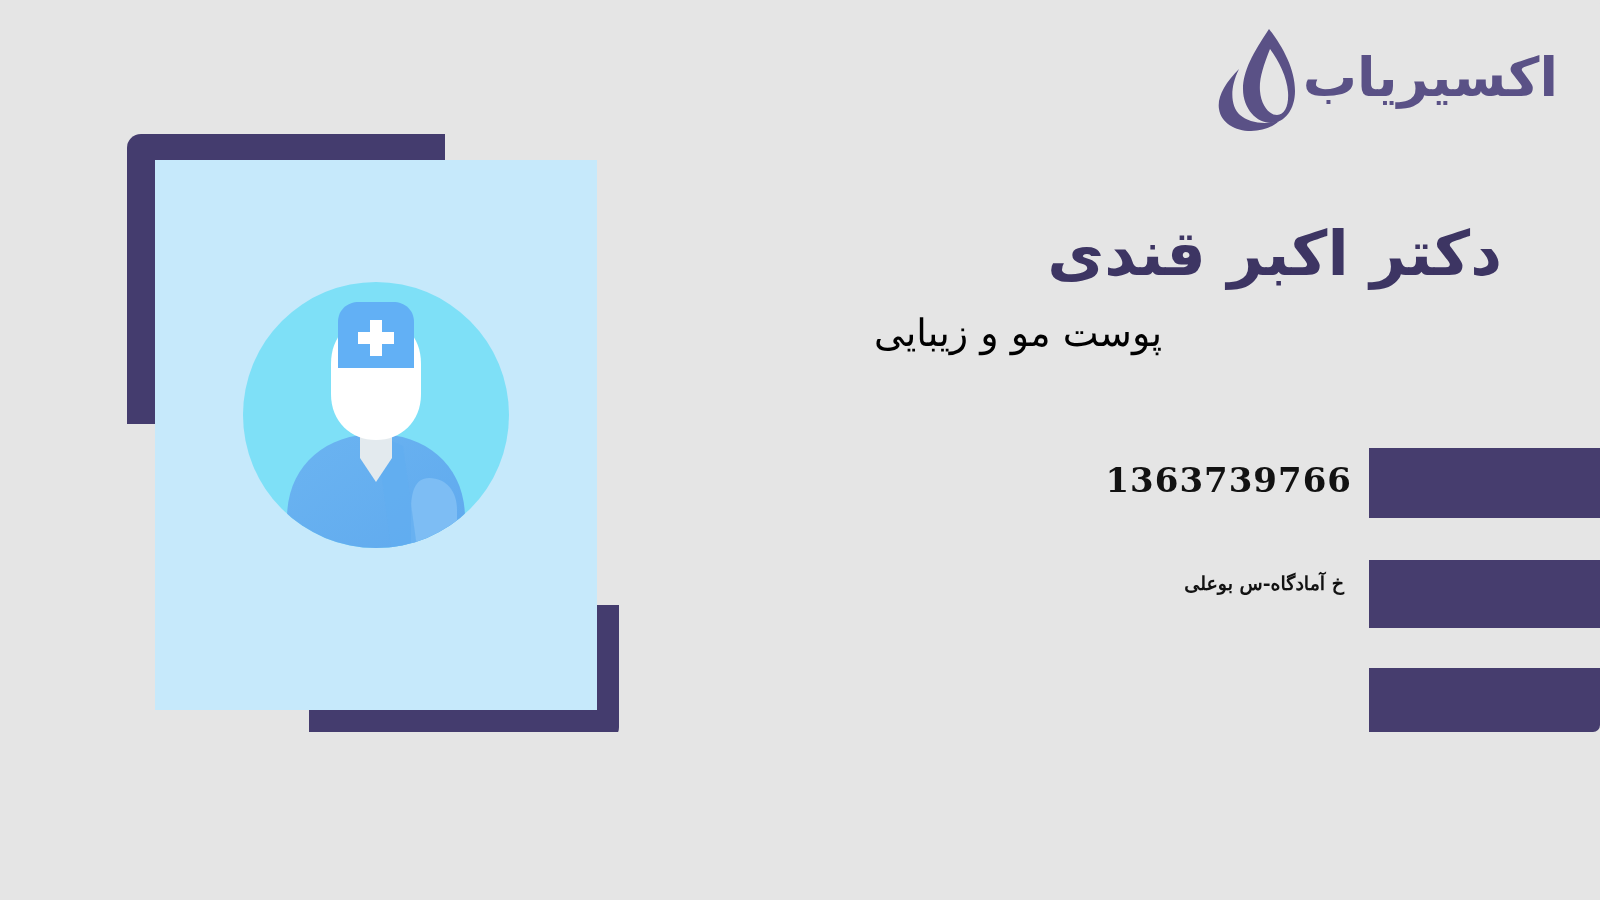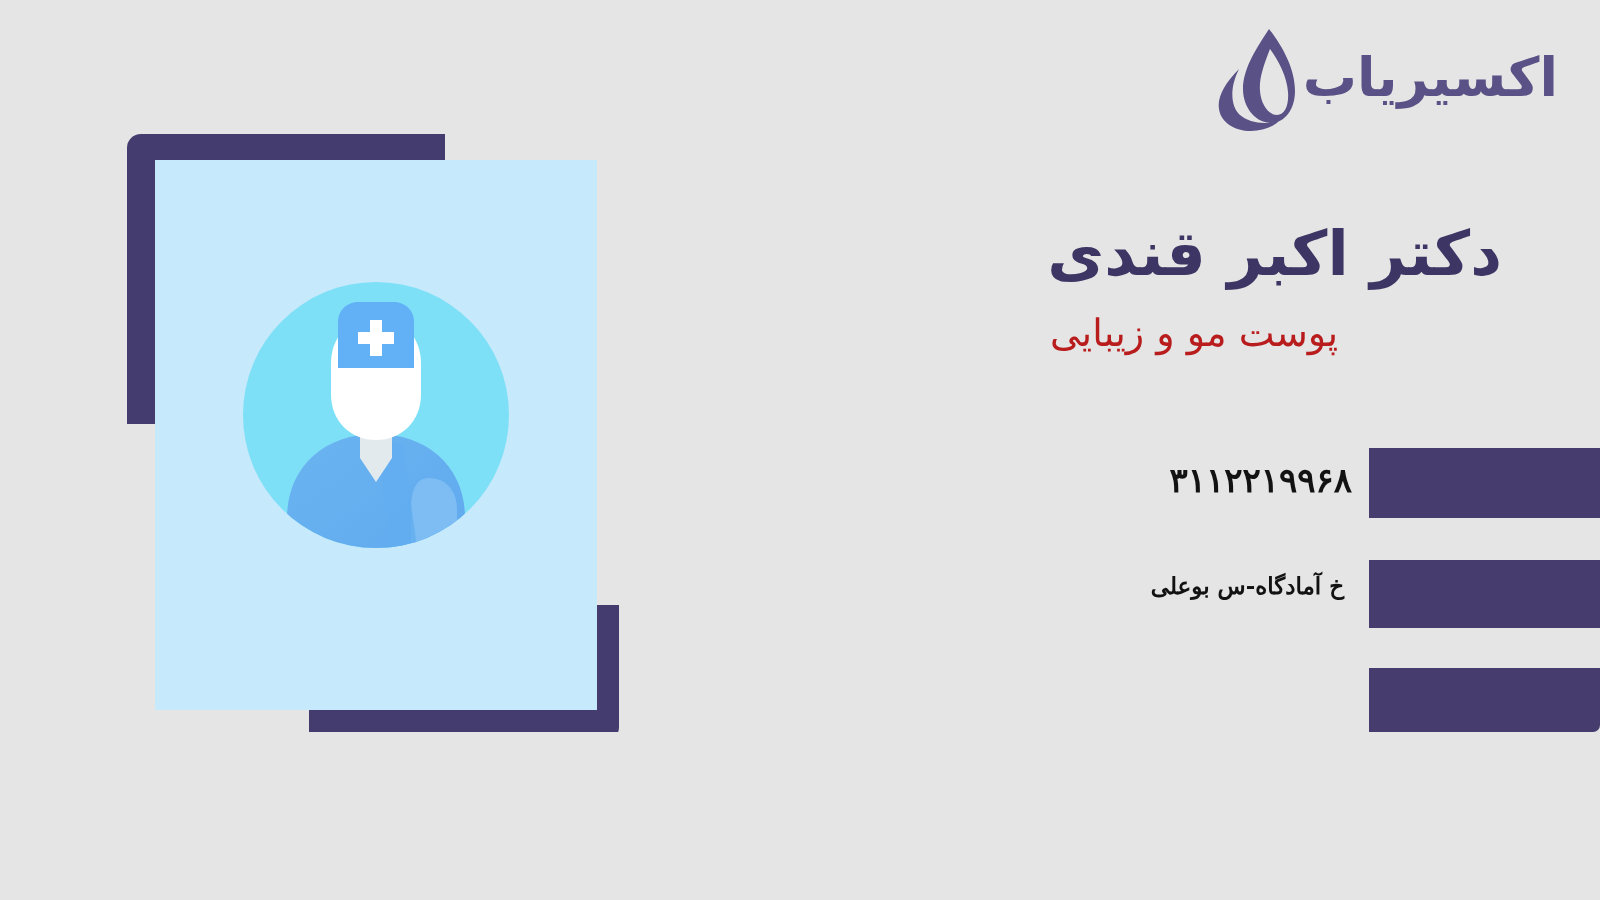--- a/index.html
+++ b/index.html
@@ -115,24 +115,24 @@
     color: #3d3563;
     line-height: 1.15;
     margin: 12px;
     text-align: right;
     white-space: nowrap;
   }
   .specialty {
     font-family: "DejaVu Serif", "Liberation Serif", serif;
     font-size: 38px;
     font-weight: 400;
-    color: #b91c1c;
+    color: #000000;
     line-height: 1.3;
     margin: 20px 0 0 0;
-    text-align: center;
+    text-align: left;
     white-space: nowrap;
   }
 
   
   .contact-rows {
     position: absolute;
     right: 0;
     top: 440px;
     width: 1600px;
     height: 320px;
@@ -160,21 +160,21 @@
     top: 20px;
     font-family: "DejaVu Serif", "Liberation Serif", serif;
     font-size: 34px;
     font-weight: 700;
     letter-spacing: 1px;
   }
   .address {
     top: 132px;
     right: 256px;
     font-family: "DejaVu Serif", "Liberation Serif", serif;
-    font-size: 23px;
+    font-size: 19px;
     font-weight: 700;
   }
 </style>
 </head>
 <body>
 
 <div class="canvas">
 
   <div class="brand">
     <span class="brand-wordmark">اکسیریاب</span>
@@ -228,17 +228,17 @@
 
   <div class="info">
     <h1 class="doctor-name">دکتر اکبر قندی</h1>
     <div class="specialty">پوست مو و زیبایی</div>
   </div>
 
   <div class="contact-rows">
     <div class="bar bar-1"></div>
     <div class="bar bar-2"></div>
     <div class="bar bar-3"></div>
-    <div class="contact-text phone">۳۱۱۲۲۱۹۹۶۸</div>
+    <div class="contact-text phone">1363739766</div>
     <div class="contact-text address">خ آمادگاه-س بوعلی</div>
   </div>
 
 </div>
 
 </body></html>

